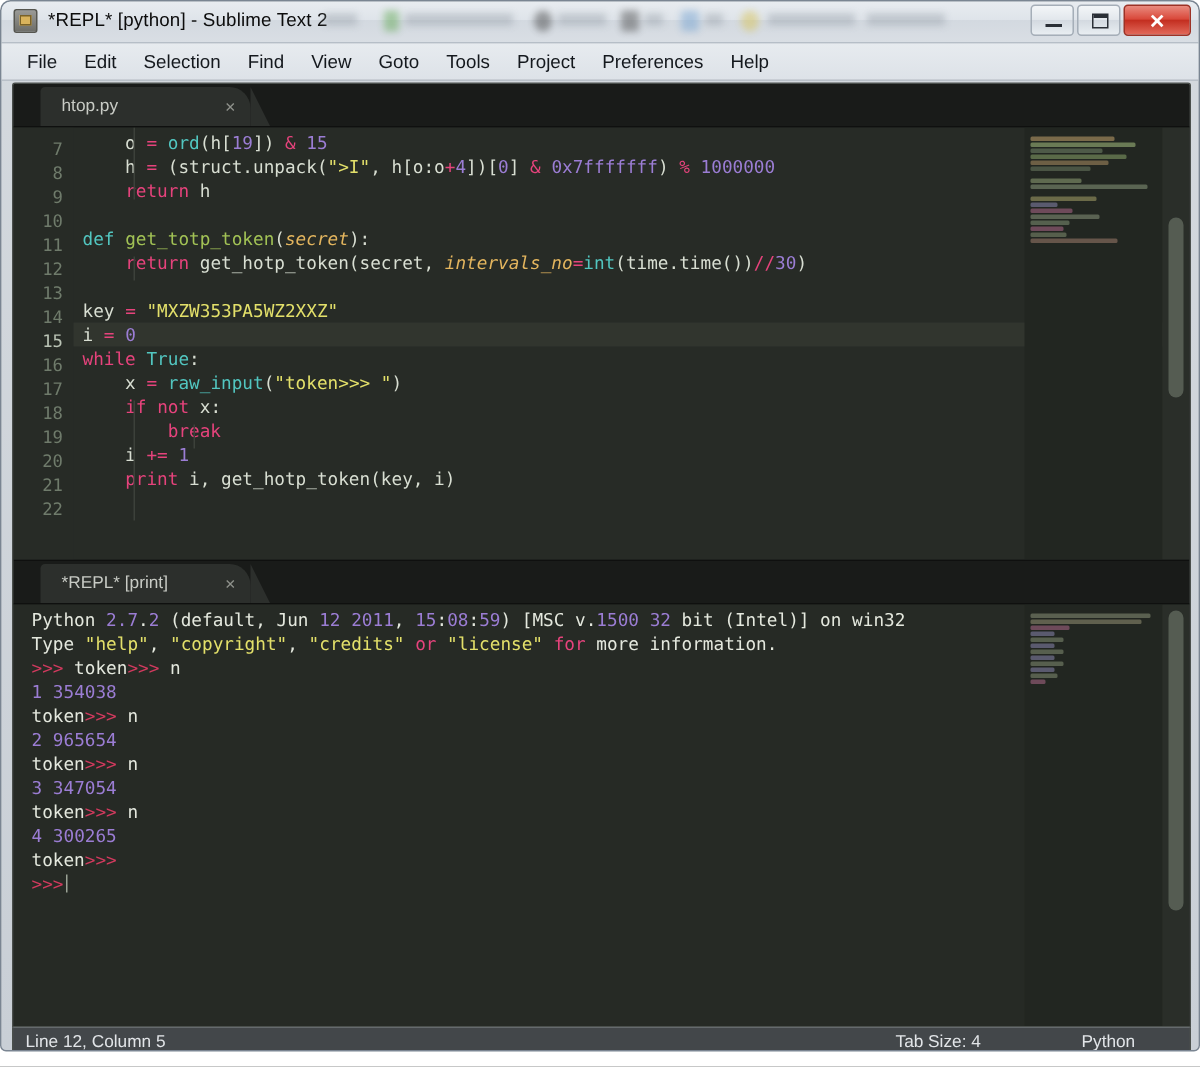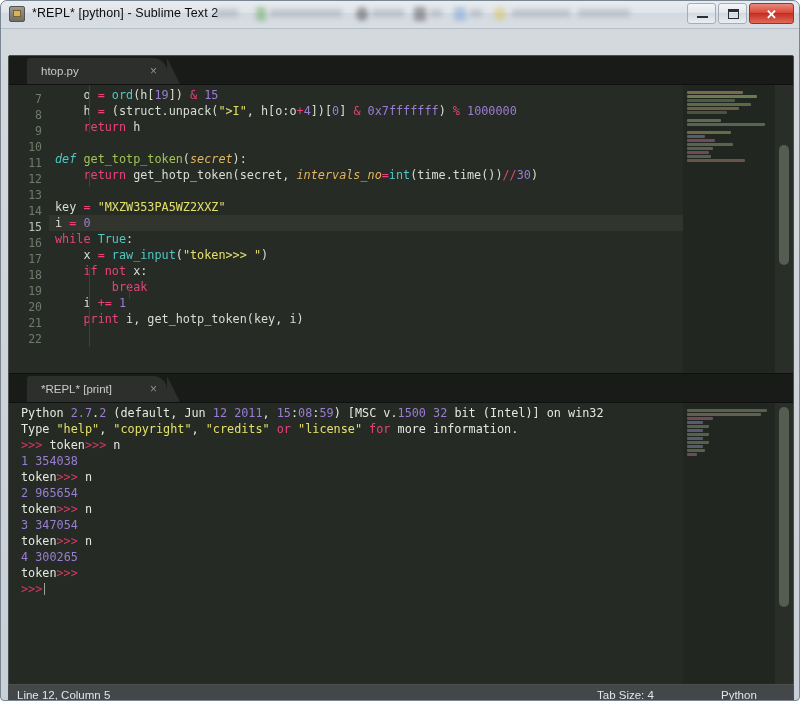--- a/index.html
+++ b/index.html
@@ -239,21 +239,21 @@
     position: absolute;
     width: 1px;
     background: #3c413a;
   }
 
   
   .k  { color: #e6437c; }           
   .kw { color: #e6437c; }
   .fn { color: #a2c255; }           
   .bi { color: #52c6c0; }           
-  .bi-i { color: #52c6c0; font-style: italic; }
+  .bi-i { color: #52c6c0; }
   .num{ color: #9b7dd4; }           
   .str{ color: #e3e06a; }           
   .par{ color: #e3b55e; font-style: italic; }  
   .pl { color: #d8ded2; }
 
   
   .r-white { color: #e4e8de; }
   .r-prompt{ color: #d13a5e; }
   .r-num   { color: #9b7dd4; }
   .r-str   { color: #e3e06a; }
@@ -355,20 +355,32 @@
       </div>
       <div class="wbtn">
         <span class="max-box"></span>
       </div>
       <div class="wbtn close">
         <span class="glyph">✕</span>
       </div>
     </div>
   </div>
 
+  <div class="menubar">
+    <div class="menu-item">File</div>
+    <div class="menu-item">Edit</div>
+    <div class="menu-item">Selection</div>
+    <div class="menu-item">Find</div>
+    <div class="menu-item">View</div>
+    <div class="menu-item">Goto</div>
+    <div class="menu-item">Tools</div>
+    <div class="menu-item">Project</div>
+    <div class="menu-item">Preferences</div>
+    <div class="menu-item">Help</div>
+  </div>
 
   <div class="sublime">
 
     <div class="tabstrip">
       <div class="tab">
         <span class="tab-label">htop.py</span>
         <span class="tab-close">×</span>
       </div>
     </div>
 

